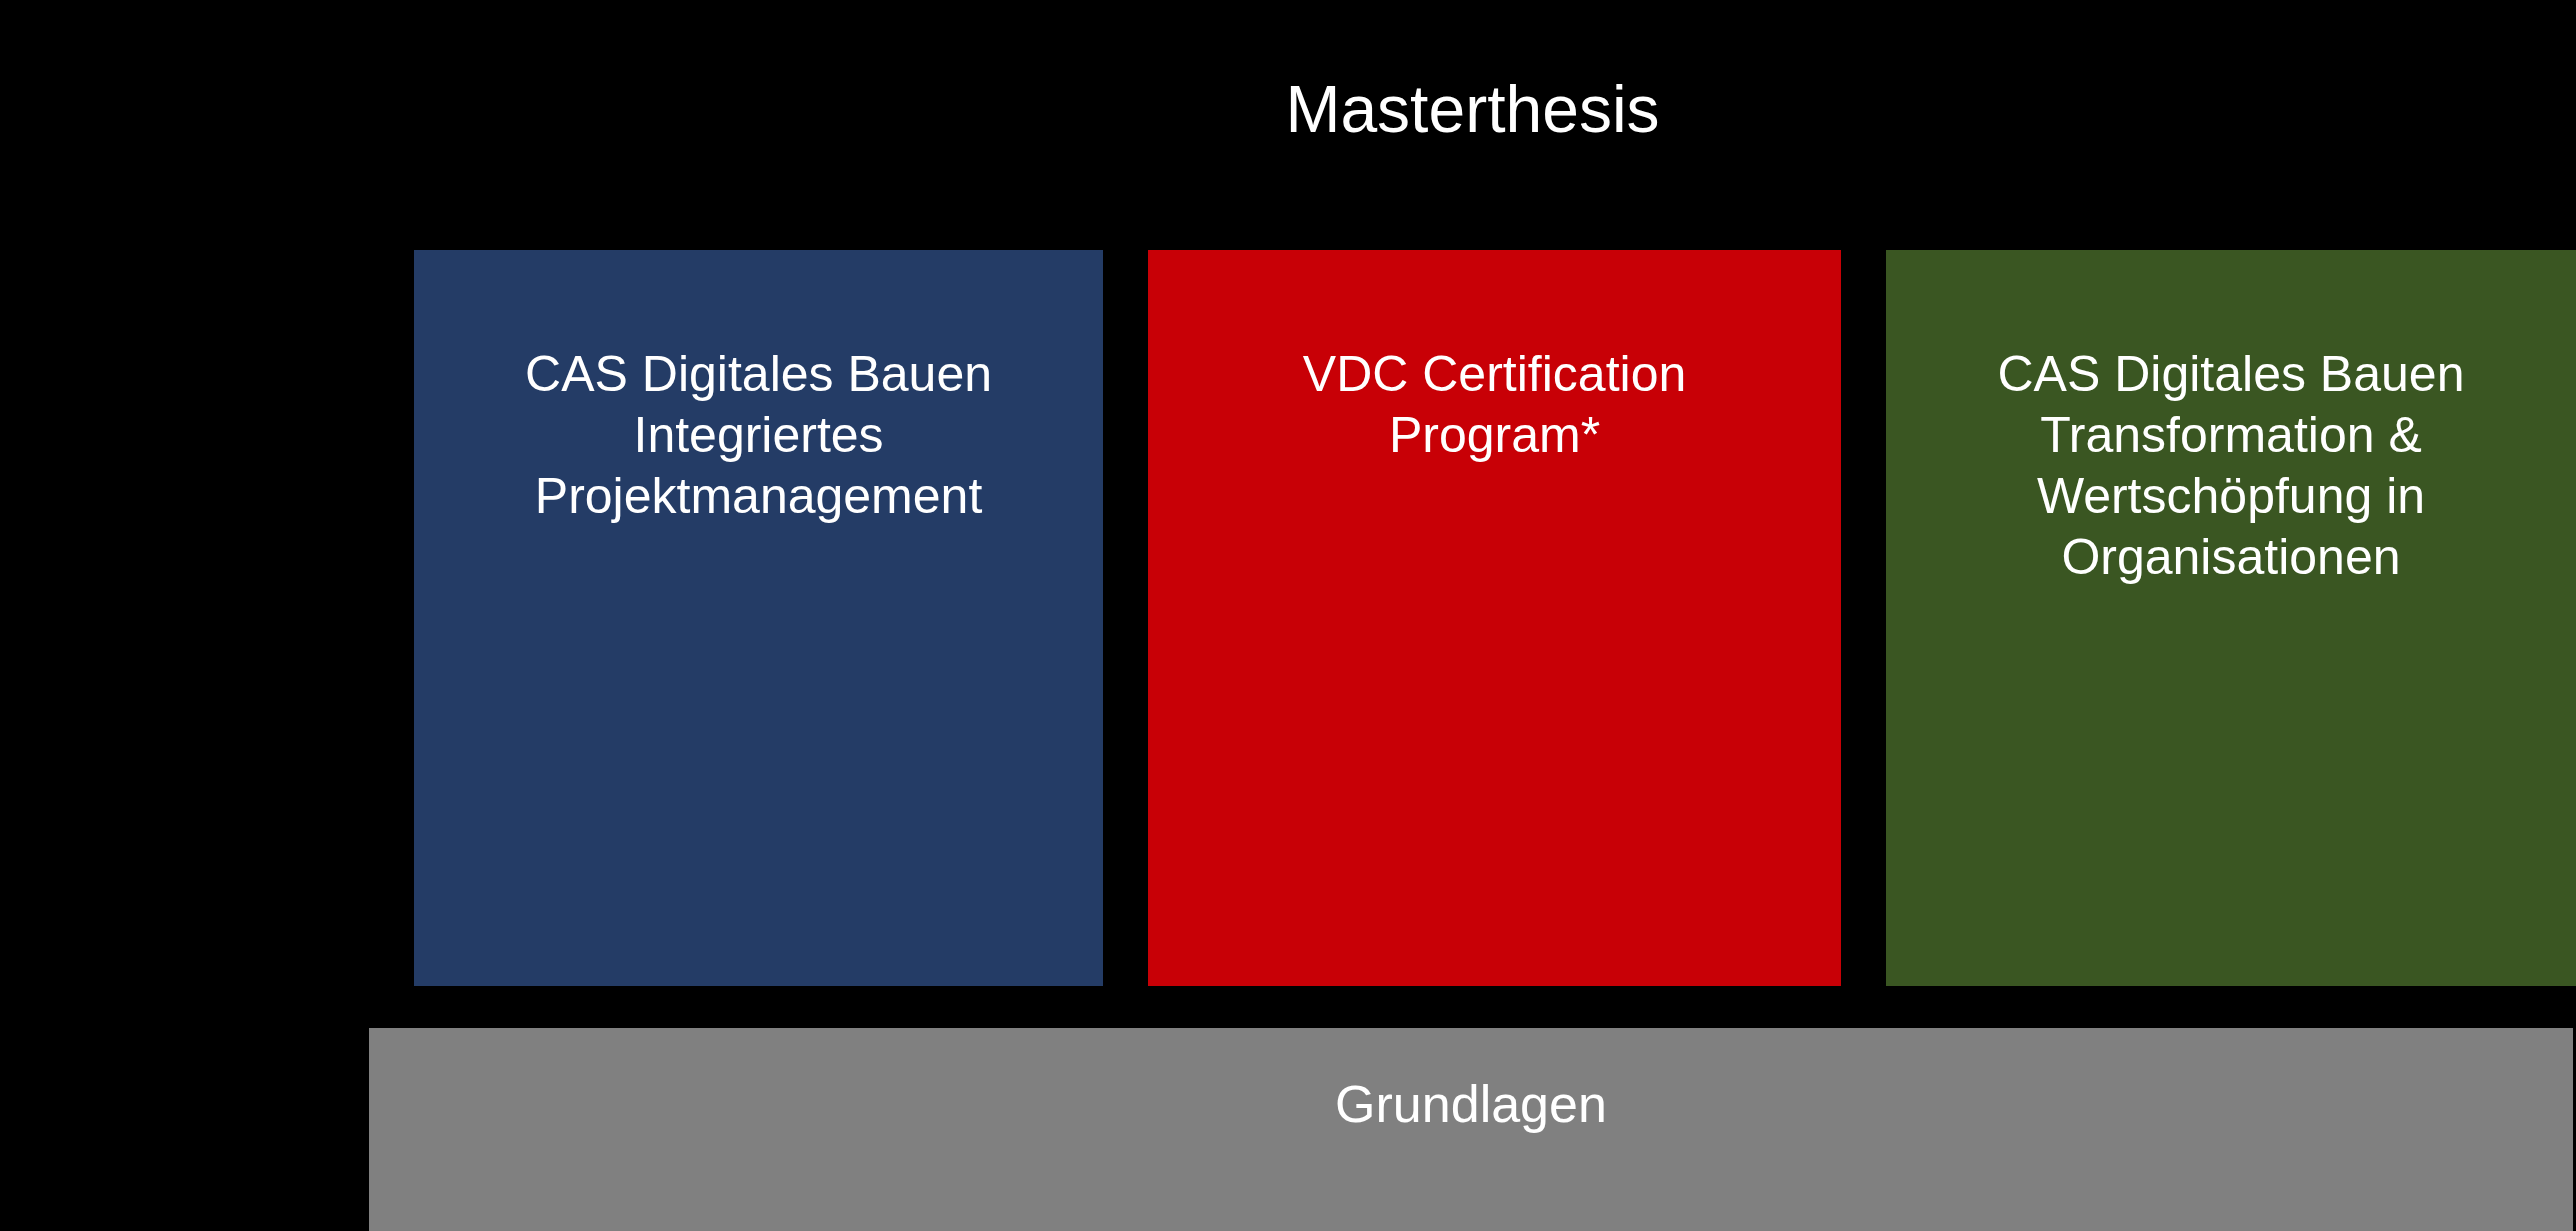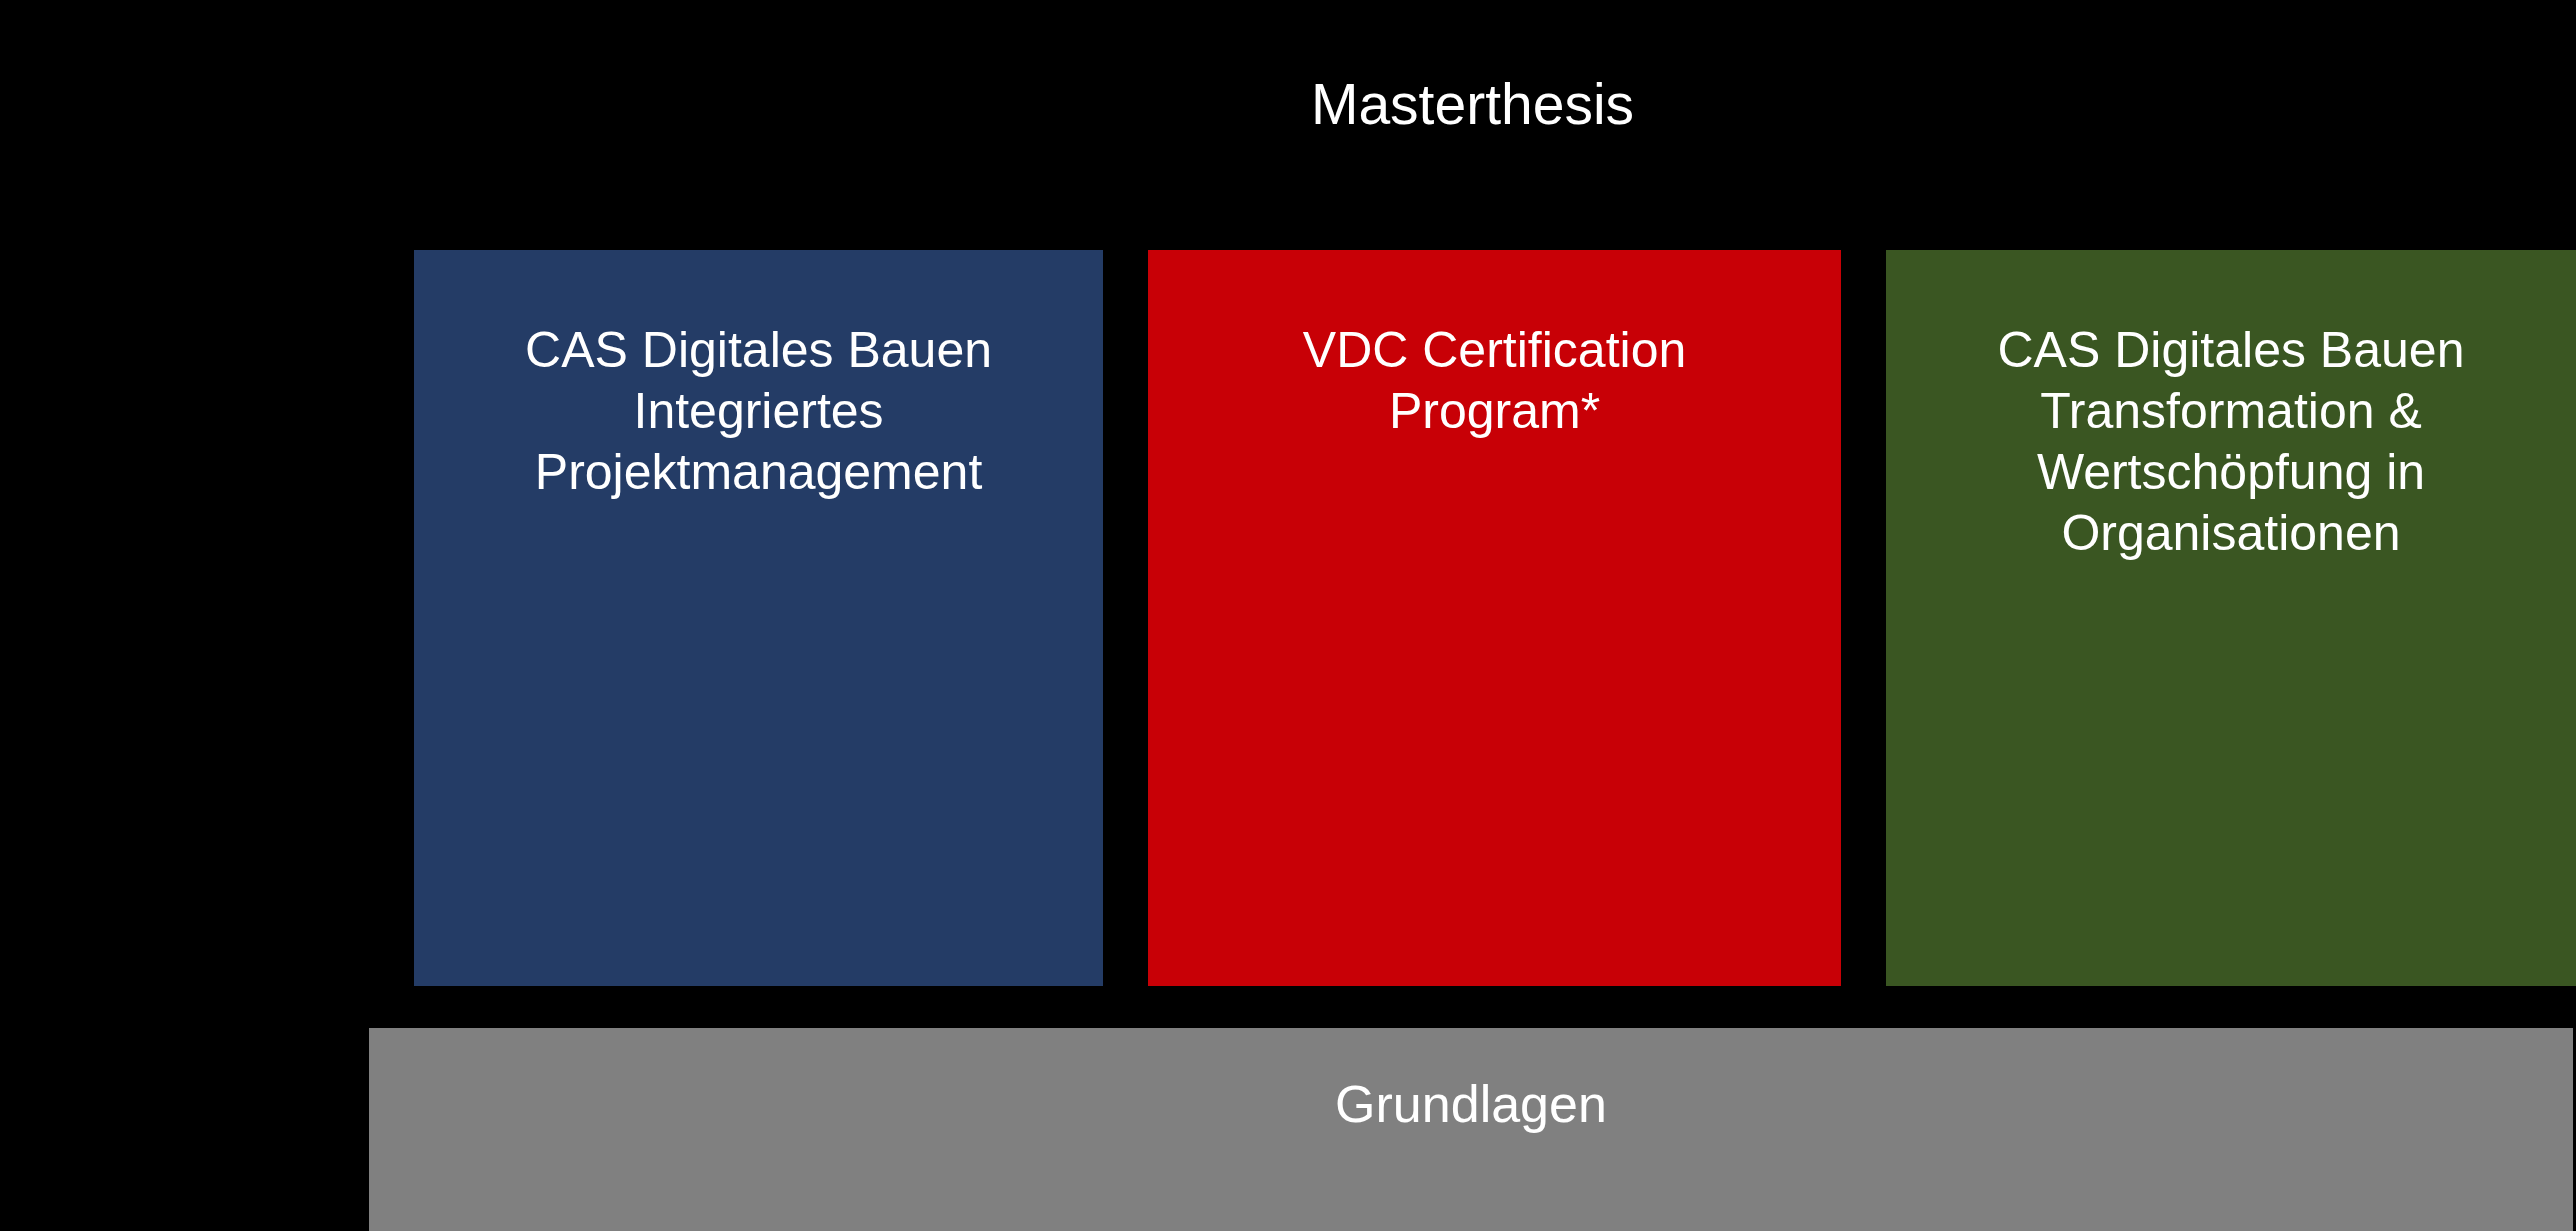--- a/index.html
+++ b/index.html
@@ -22,42 +22,42 @@
   }
 
   
   #thesis-title {
     position: absolute;
     left: 369px;
     top: 74px;
     width: 2207px;
     text-align: center;
     color: #ffffff;
-    font-size: 57px;
+    font-size: 66px;
     line-height: 1.08;
     font-weight: 400;
     letter-spacing: 0px;
     white-space: nowrap;
   }
 
   
   #pillars {
     position: absolute;
     left: 369px;
     top: 250px;
     width: 2207px;
     height: 736px;
     display: flex;
     flex-direction: row;
     align-items: stretch;
   }
 
   .pillar {
     box-sizing: border-box;
-    padding-top: 70px;
+    padding-top: 94px;
     padding-left: 16.4px;
     padding-right: 16.4px;
     overflow: hidden;
     margin-left: 45px;
   }
 
   .pillar-label {
     color: #ffffff;
     font-size: 50px;
     line-height: 1.22;

